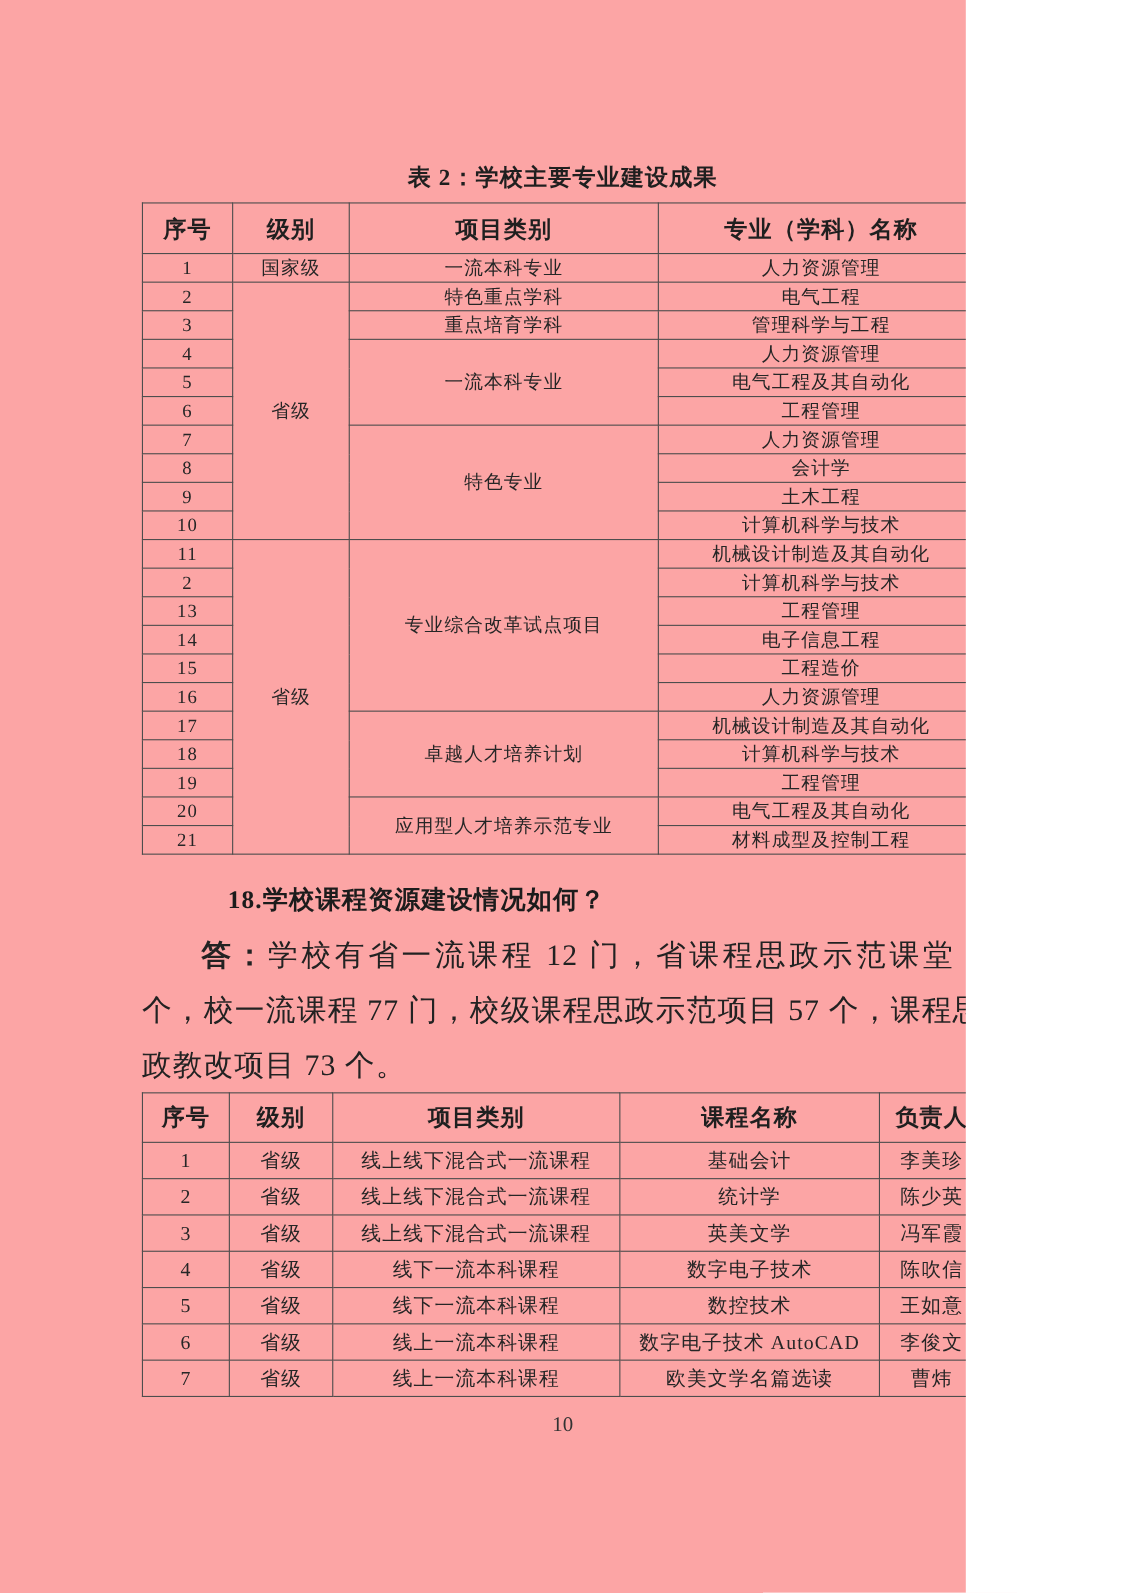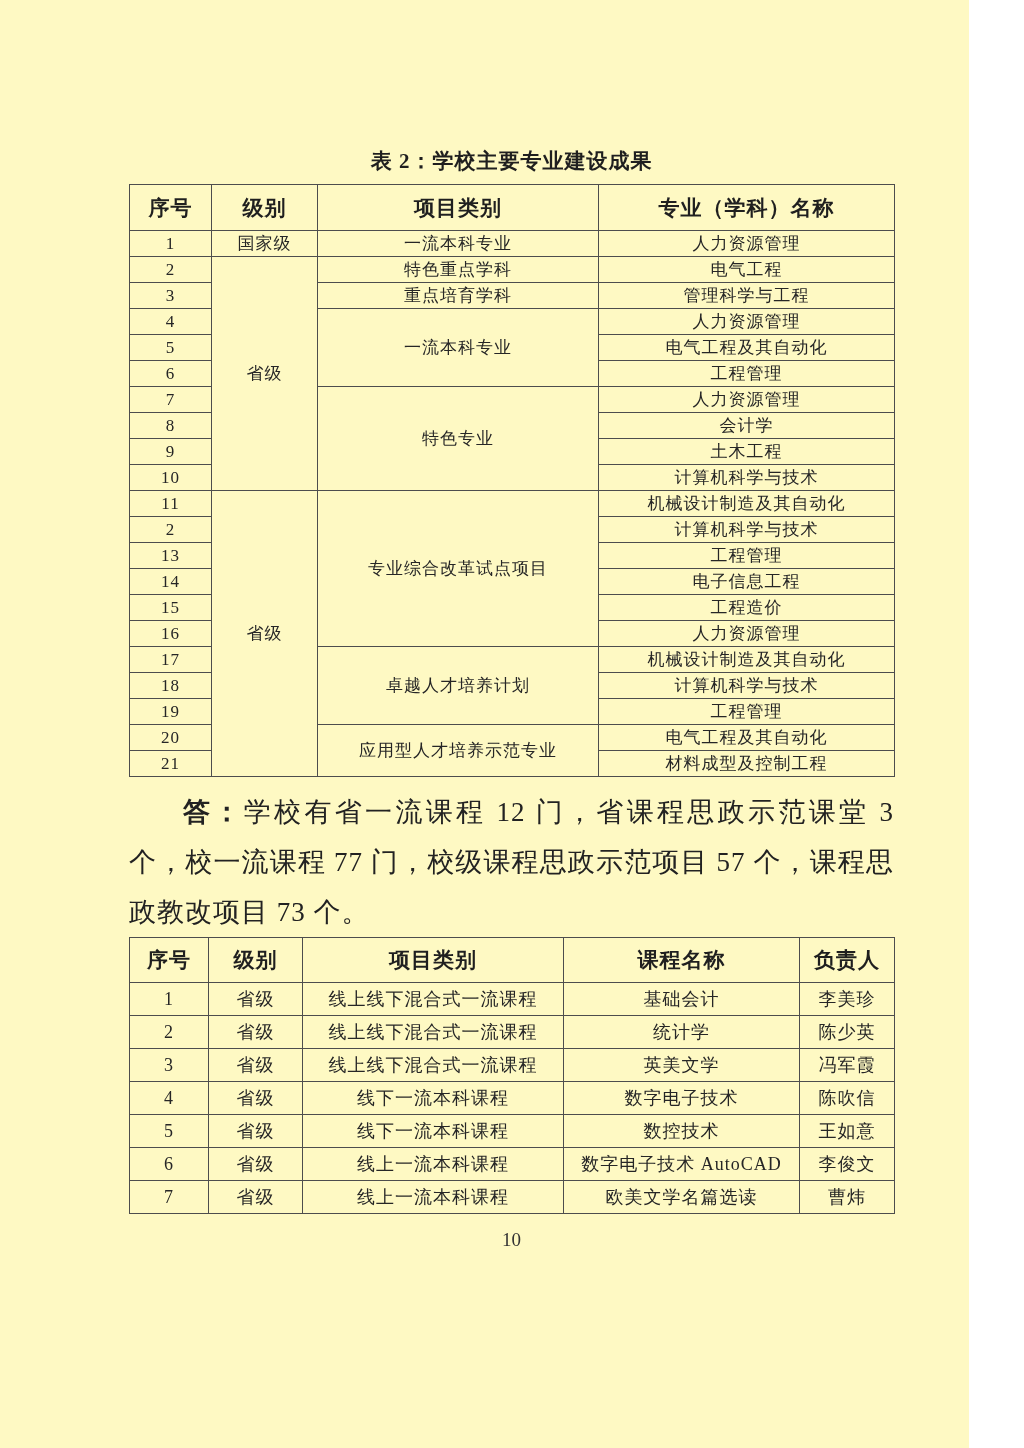--- a/index.html
+++ b/index.html
@@ -2,21 +2,21 @@
 <html><head>
 <meta charset="utf-8">
 <style>
   * { margin:0; padding:0; box-sizing:border-box; }
   html,body { background:#ffffff; }
   body {
     font-family:"Liberation Serif","DejaVu Serif",serif;
     color:#262626;
     width:1024px; height:1448px;
   }
-  .page { width:969px; height:1448px; background:#fef9c3; position:relative; overflow:hidden; }
+  .page { width:878px; height:1448px; background:#fca5a5; position:relative; overflow:hidden; }
   .content { position:absolute; left:129px; top:147px; width:765px; }
 
   .table-title {
     text-align:center; font-weight:bold; font-size:21px;
     margin-bottom:9px; letter-spacing:1px; color:#1f1f1f;
   }
   table { width:765px; border-collapse:collapse; table-layout:fixed;font-family:Liberation Serif, serif; }
   th, td {
     border:1px solid #4d4d4d; text-align:center; vertical-align:middle;
     overflow:hidden; white-space:nowrap; padding:0 2px;
@@ -156,20 +156,21 @@
             <td rowspan="2">应用型人才培养示范专业</td>
             <td>电气工程及其自动化</td>
           </tr>
           <tr>
             <td>21</td>
             <td>材料成型及控制工程</td>
           </tr>
         </tbody>
     </table>
 
+    <div class="q-heading">18.学校课程资源建设情况如何？</div>
 
     <p class="answer"><span class="answer-label">答：</span><span>学校有省一流课程 12 门，省课程思政示范课堂 3 个，校一流课程 77 门，校级课程思政示范项目 57 个，课程思政教改项目 73 个。</span></p>
 
 
     <table id="table3">
       <colgroup>
         <col style="width:79px">
           <col style="width:94px">
           <col style="width:261px">
         <col style="width:236px">

